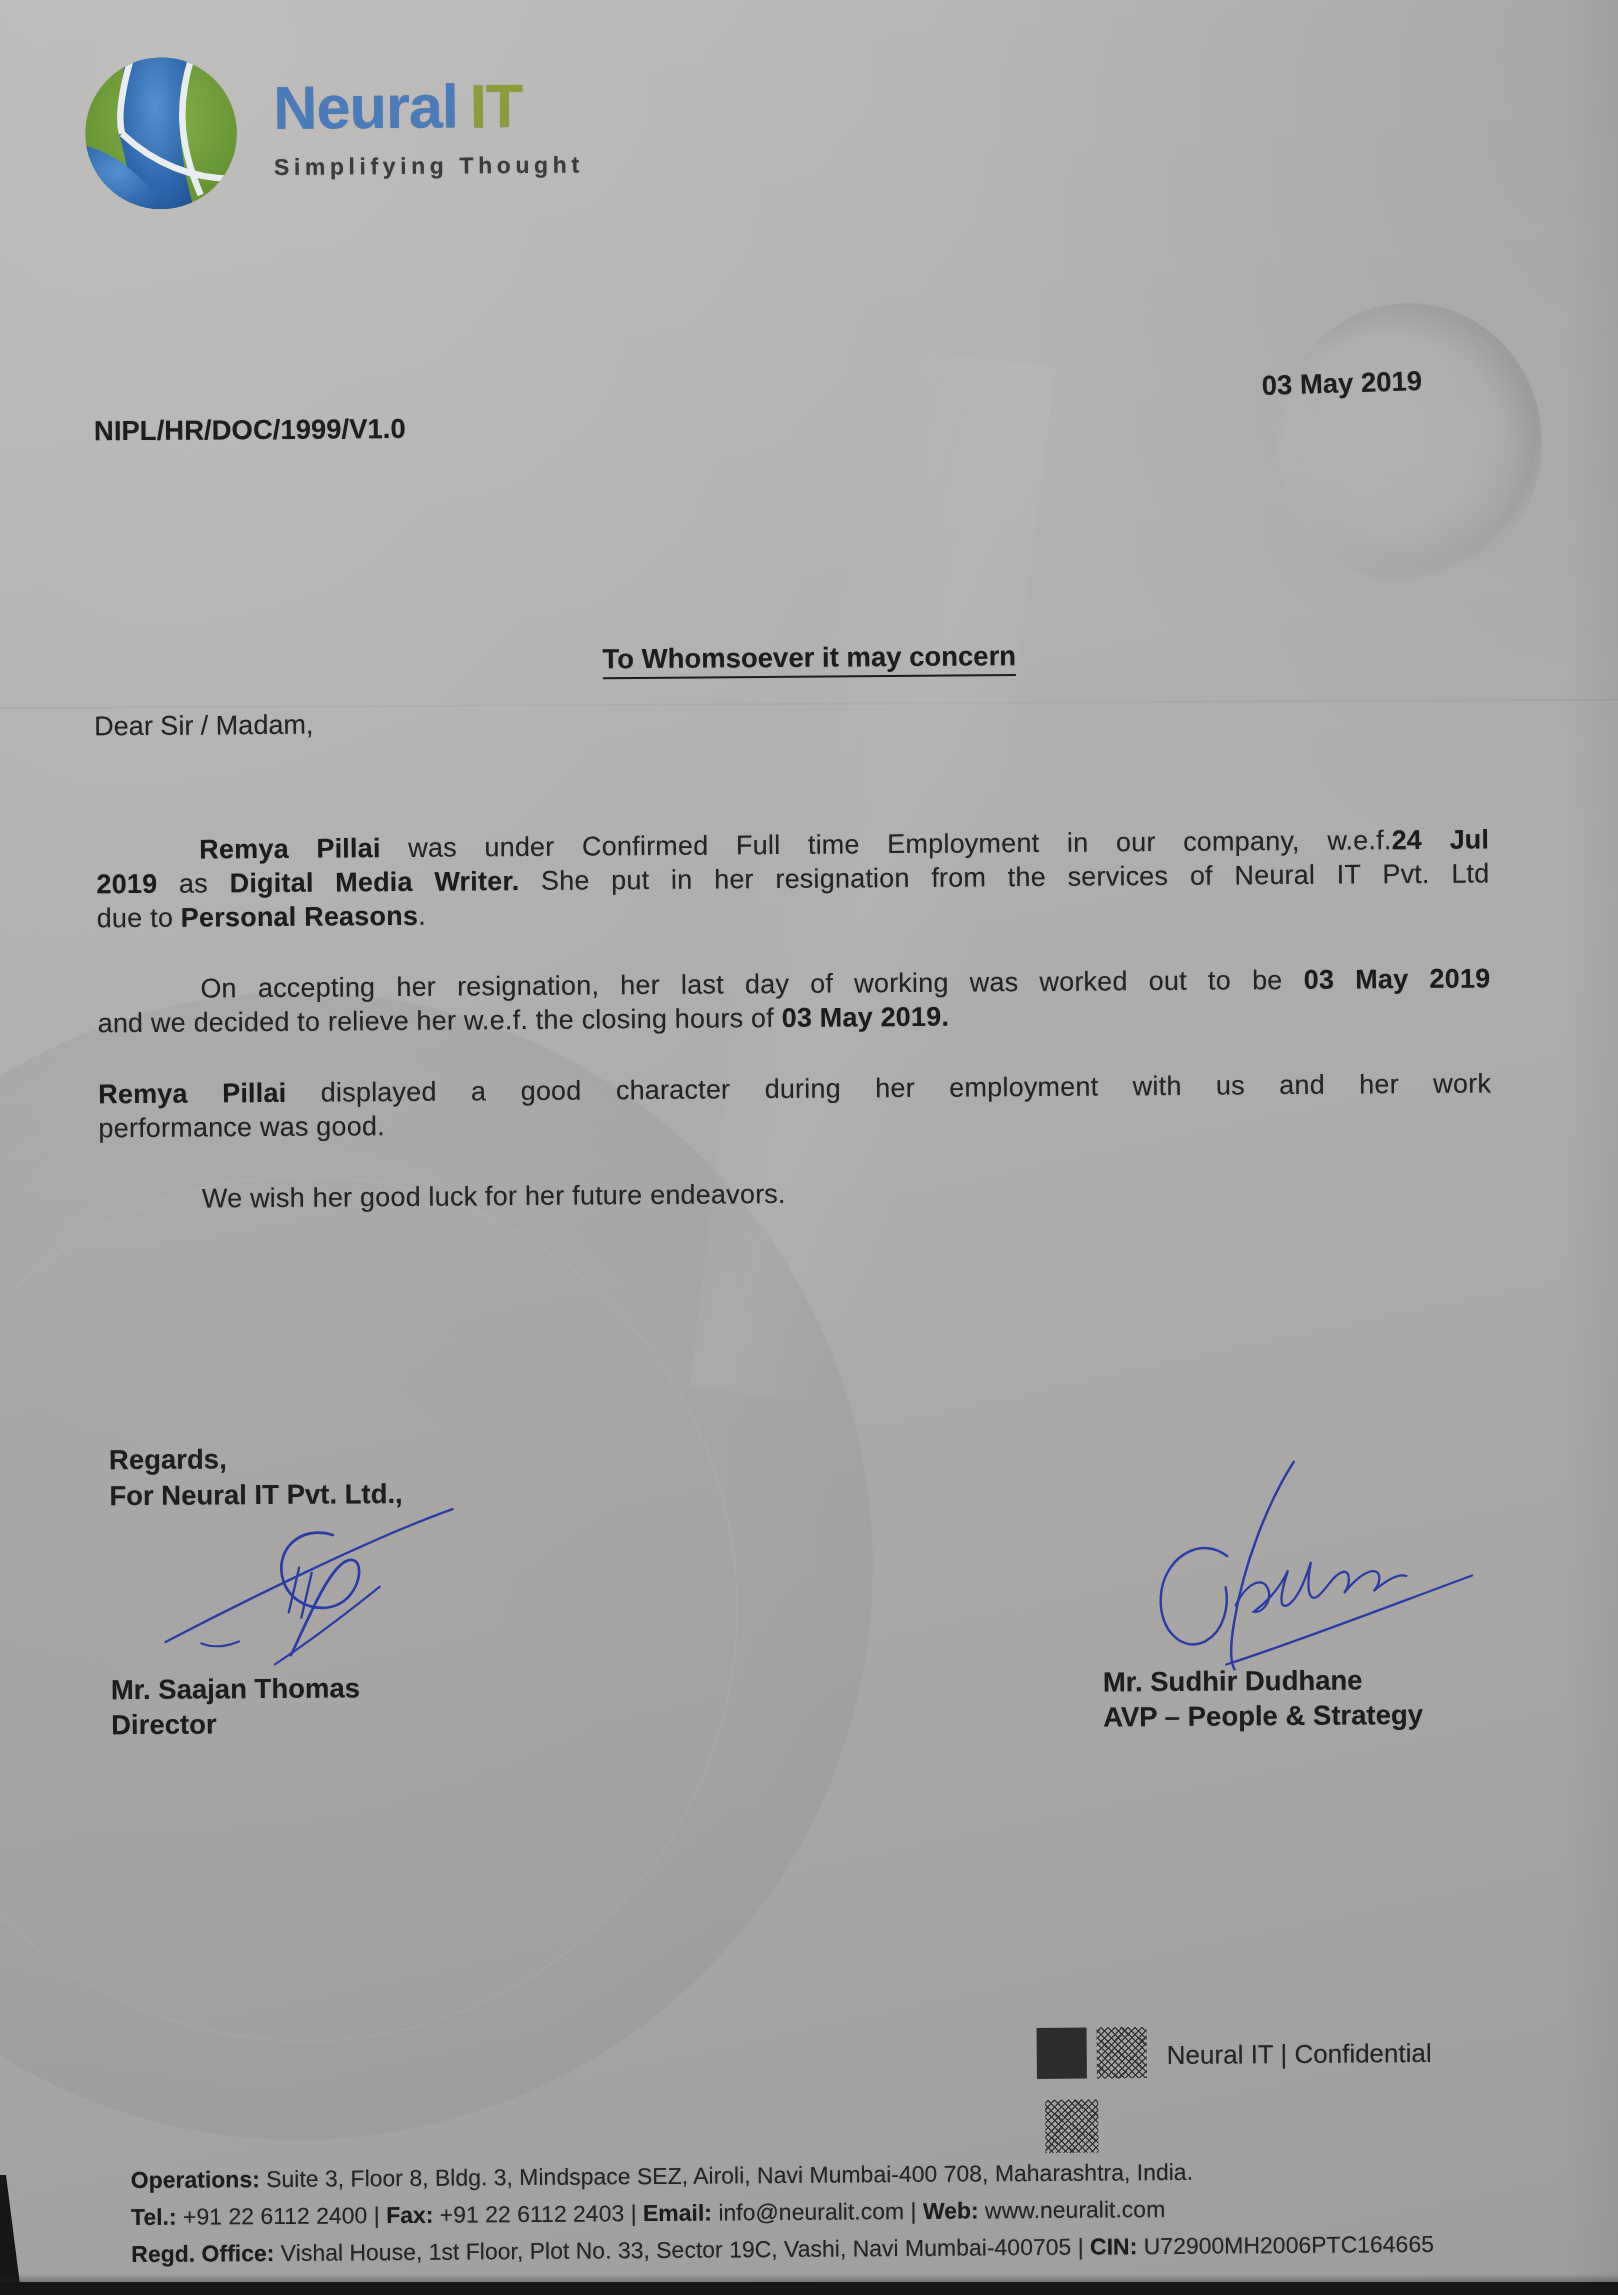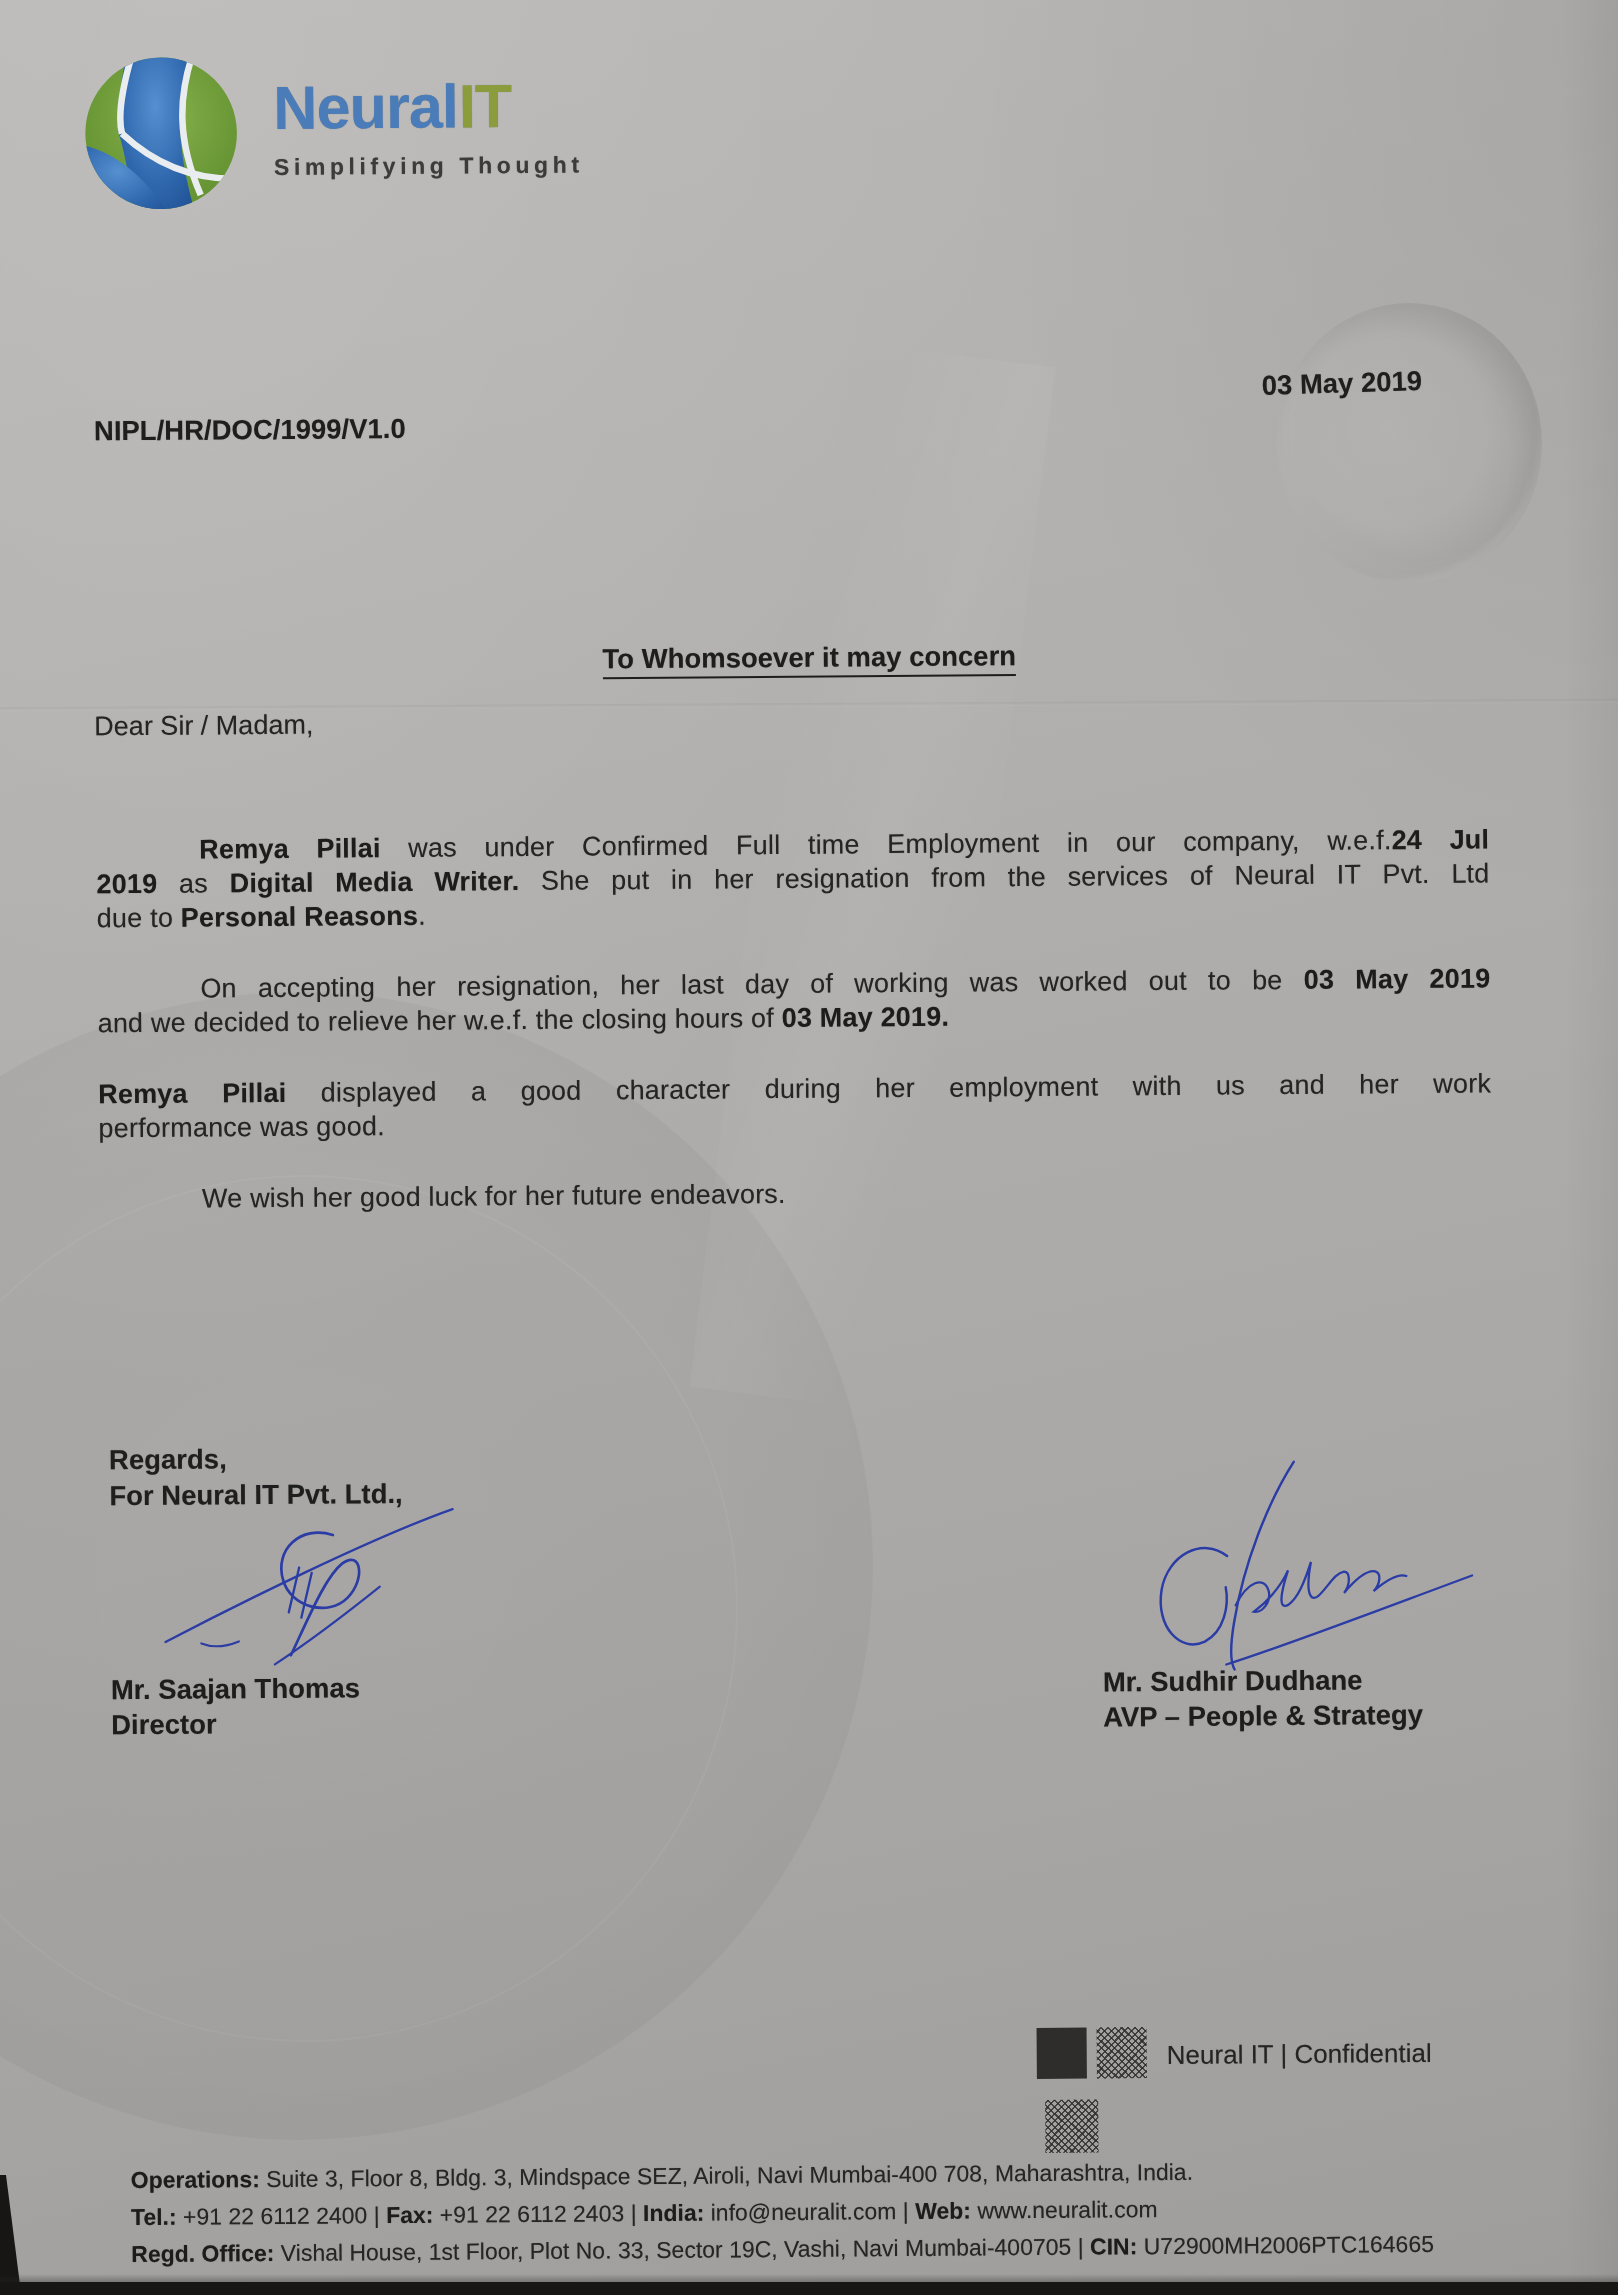--- a/index.html
+++ b/index.html
@@ -50,21 +50,21 @@
   .content{position:absolute;left:0;top:0;width:100%;height:100%;
     transform:rotate(-0.45deg);transform-origin:40% 30%;
     color:#242424;}
   .content *{text-shadow:0 0 0.9px rgba(30,30,30,0.35);}
   
   .logo-wrap{position:absolute;left:84px;top:46px;display:flex;}
   .logo-sphere{width:163px;height:167px;}
   .logo-text{margin-left:31px;margin-top:29px;}
   .brand{font-size:61px;font-weight:bold;letter-spacing:-0.9px;line-height:1;}
   .brand .b1{color:var(--logo-blue,#4a7cba);}
-  .brand .b2{color:var(--logo-it-green,#8b9c3c);margin-left:1px;}
+  .brand .b2{color:var(--logo-it-green,#8b9c3c);margin-left:12px;}
   .tagline{margin-top:14.7px;font-size:23px;font-weight:bold;letter-spacing:4.6px;color:#3b3b3b;}
   
   .ref-no{position:absolute;left:96px;top:411px;font-size:27.5px;font-weight:bold;color:#1e1e1e;}
   .letter-date{position:absolute;left:1264px;top:373px;font-size:27.5px;font-weight:bold;color:#1e1e1e;transform:rotate(-1.3deg);}
   
   .title-row{position:absolute;left:0;top:643px;width:100%;text-align:center;}
   .title-row span{font-size:27.5px;font-weight:bold;color:#1d1d1d;border-bottom:2.8px solid #1d1d1d;padding-bottom:2.8px;}
   .salutation{position:absolute;left:94px;top:707px;font-size:27px;}
   
   .body-block{position:absolute;left:95px;top:829px;width:1393px;font-size:27px;letter-spacing:0.2px;}
@@ -202,21 +202,21 @@
 
     <div class="conf-group">
       <div class="sq sq-solid"></div>
       <div class="sq hatch sq-hatch1"></div>
       <div class="sq hatch sq-hatch2"></div>
       <div class="conf-label">Neural IT | Confidential</div>
     </div>
 
     <div class="footer">
       <div><b>Operations:</b><span> Suite 3, Floor 8, Bldg. 3, Mindspace SEZ, Airoli, Navi Mumbai-400 708, Maharashtra, India.</span></div>
-      <div><b>Tel.:</b><span> +91 22 6112 2400 | </span><b>Fax:</b><span> +91 22 6112 2403 | </span><b>India:</b><span> info@neuralit.com | </span><b>Web:</b><span> www.neuralit.com</span></div>
+      <div><b>Tel.:</b><span> +91 22 6112 2400 | </span><b>Fax:</b><span> +91 22 6112 2403 | </span><b>Email:</b><span> info@neuralit.com | </span><b>Web:</b><span> www.neuralit.com</span></div>
       <div><b>Regd. Office:</b><span> Vishal House, 1st Floor, Plot No. 33, Sector 19C, Vashi, Navi Mumbai-400705 | </span><b>CIN:</b><span> U72900MH2006PTC164665</span></div>
     </div>
 
   </div>
 
   <div class="edge-corner-bl"></div>
   <div class="edge-bottom"></div>
 </div>
 
 

